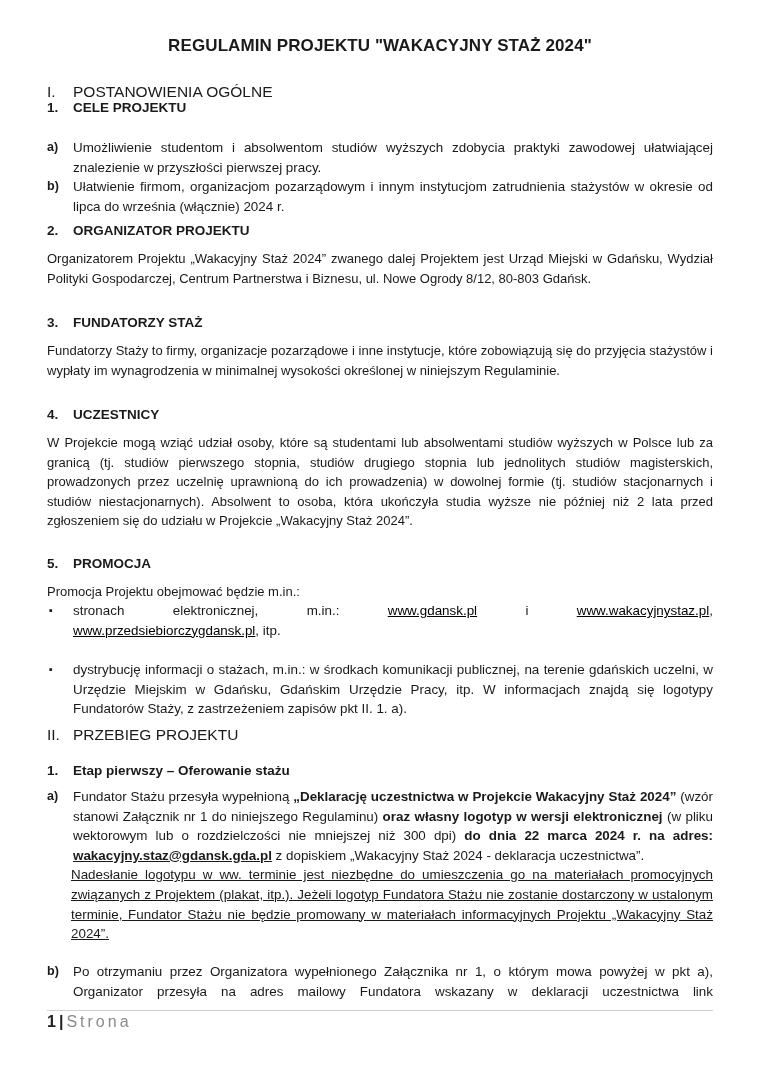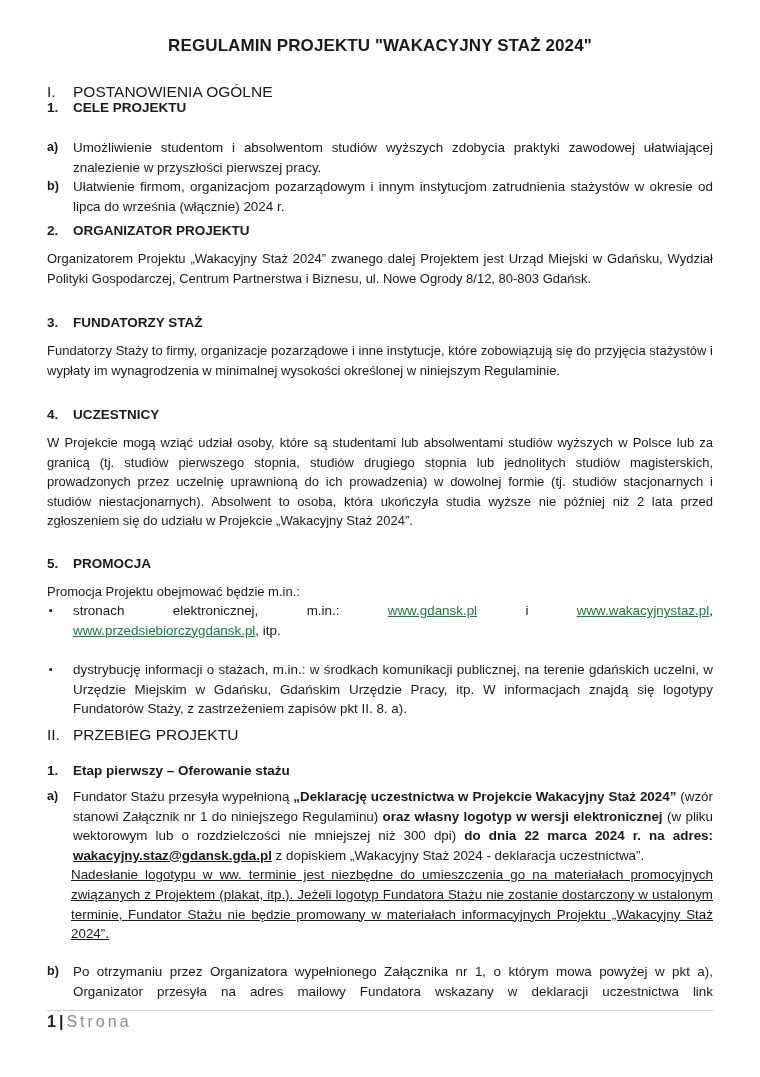--- a/index.html
+++ b/index.html
@@ -10,21 +10,21 @@
   .h1 { position:absolute; left:47px; font-weight:normal; font-size:15.5px; }
   .h1 .num { display:inline-block; width:26px; }
   .h2 { position:absolute; left:47px; font-weight:bold; font-size:13.5px; }
   .h2 .num { display:inline-block; width:26px; }
   .para { position:absolute; left:47px; width:666px; font-size:13px; line-height:19.6px;
           text-align:justify; }
   .item { position:absolute; left:47px; width:666px; font-size:13.4px; line-height:19.6px; }
   .item .lbl { position:absolute; left:0; top:0; font-weight:bold; font-size:12.5px; }
   .item .txt { margin-left:26px; text-align:justify; }
   .bullet .lbl { font-weight:normal; font-size:11px; left:2px; }
-  .link { color:#15803d; text-decoration:underline; }
+  .link { color:#000000; text-decoration:underline; }
   .u { text-decoration:underline; }
   .b { font-weight:bold; }
   .footer-line { position:absolute; left:47px; top:1010px; width:666px; height:1px; background:#d0d0d0; }
   .footer { position:absolute; left:47px; top:1013px; font-size:16px; }
   .footer .pn { font-weight:bold; color:#222; }
   .footer .sep { font-weight:bold; color:#222; margin:0 3px; }
   .footer .st { color:#8a8a8a; letter-spacing:3px; }
   .flexline { display:flex; justify-content:space-between; }
 </style>
 </head>
@@ -81,21 +81,21 @@
         <span class="link">www.gdansk.pl</span>
         <span>i</span>
         <span><span class="link">www.wakacyjnystaz.pl</span><span>,</span></span>
       </div>
       <div><span class="link">www.przedsiebiorczygdansk.pl</span><span>, itp.</span></div>
     </div>
   </div>
 
   <div class="item bullet" style="top:660px;">
     <span class="lbl">▪</span>
-    <div class="txt">dystrybucję informacji o stażach, m.in.: w środkach komunikacji publicznej, na terenie gdańskich uczelni, w Urzędzie Miejskim w Gdańsku, Gdańskim Urzędzie Pracy, itp.  W informacjach znajdą się logotypy Fundatorów Staży, z zastrzeżeniem zapisów pkt II. 8. a).</div>
+    <div class="txt">dystrybucję informacji o stażach, m.in.: w środkach komunikacji publicznej, na terenie gdańskich uczelni, w Urzędzie Miejskim w Gdańsku, Gdańskim Urzędzie Pracy, itp.  W informacjach znajdą się logotypy Fundatorów Staży, z zastrzeżeniem zapisów pkt II. 1. a).</div>
   </div>
 
   <div class="h1" style="top:726px;">
     <span class="num">II.</span><span>PRZEBIEG PROJEKTU</span>
   </div>
 
   <div class="h2" style="top:763px;">
     <span class="num">1.</span><span>Etap pierwszy – Oferowanie stażu</span>
   </div>
 

